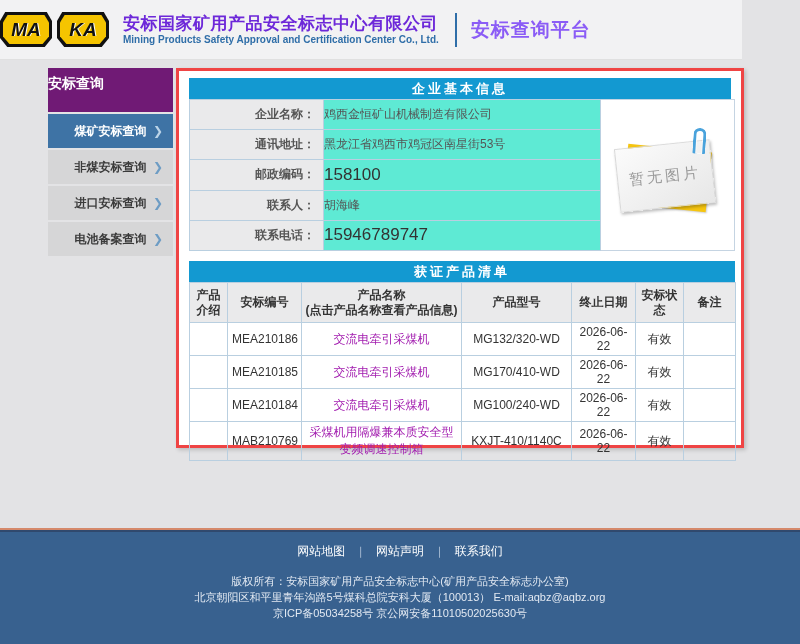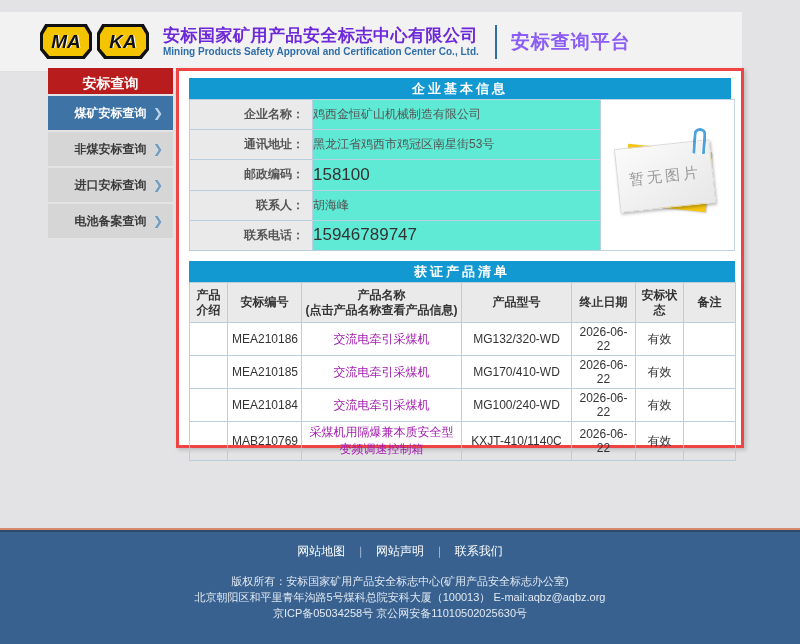--- a/index.html
+++ b/index.html
@@ -8,21 +8,21 @@
     font-family: "Liberation Sans", "DejaVu Sans", sans-serif;
     background: #e3e3e5;
     position: relative;
     overflow: hidden;
     width: 800px; height: 644px;
   }
   
   .top-header {
     position: absolute; top: 0; left: 0; width: 742px; height: 60px;
     background: #f2f2f3; border-bottom: 1px solid #e0e0e0;
-    display: flex; align-items: center; padding-left: 40px; margin-top: 12px;
+    display: flex; align-items: center; 
   }
   .logo { display: flex; gap: 5px; margin-right: 14px; cursor: pointer; }
   .badge-outer {
     width: 52px; height: 35px; background: #111;
     clip-path: polygon(10% 0%, 90% 0%, 100% 26%, 100% 74%, 86% 100%, 14% 100%, 0% 74%, 0% 26%);
     display: flex; align-items: center; justify-content: center;
   }
   .badge-inner {
     width: 46px; height: 29px; background: #f5c400;
     clip-path: polygon(10% 0%, 90% 0%, 100% 26%, 100% 74%, 86% 100%, 14% 100%, 0% 74%, 0% 26%);
@@ -32,22 +32,22 @@
   }
   .org-titles { line-height: 1.15; }
   .org-cn { font-size: 17px; font-weight: bold; color: #6d28d9; letter-spacing: 0.5px; }
   .org-en { font-size: 10px; font-weight: bold; color: #2f6ea8; }
   .header-sep { width: 2px; height: 34px; background: #2f6ea8; margin: 0 14px 0 16px; }
   .platform-title { font-size: 19px; font-weight: bold; color: #8b5cf6; letter-spacing: 1px; }
 
   
   .sidebar { position: absolute; left: 48px; top: 68px; width: 125px; }
   .sidebar-header {
-    height: 26px; line-height: 31px; background: #b91c1c; color: #fff;
-    font-size: 14px; font-weight: bold; text-align: center;
+    height: 44px; line-height: 31px; background: #701a75; color: #fff;
+    font-size: 14px; font-weight: bold; text-align: left;
   }
   .side-item {
     position: relative; height: 34px; line-height: 34px; margin-top: 2px;
     background: #d6d6d7; color: #3a3a3a; font-size: 12px; font-weight: bold;
     text-align: center; cursor: pointer;
   }
   .side-item .chev {
     position: absolute; right: 10px; top: 0; font-size: 12px; color: #6d9cc4;
     font-weight: bold;
   }
@@ -64,21 +64,21 @@
   .section-bar {
     height: 21px; line-height: 21px; background: #1399d1; color: #fff;
     font-size: 13px; font-weight: bold; text-align: center; letter-spacing: 3px;
   }
   .company-body { display: flex; width: 546px; }
   table.info-table { border-collapse: collapse; width: 412px; table-layout: fixed; }
   table.info-table td {
     border: 1px solid #b9cfe0; height: 27px; font-size: 12px; color: #555;
   }
   td.info-label {
-    width: 123px; background: #eaeaeb; text-align: right; padding-right: 8px;
+    width: 134px; background: #eaeaeb; text-align: right; padding-right: 8px;
     font-weight: bold; color: #333;
   }
   td.info-value { background: #5eead4; }
   td.info-value.big { font-size: 17px; color: #333; }
 
   .noimg-box {
     width: 134px; height: 152px; border: 1px solid #c5d4e2; border-left: none;
     position: relative; background: #fff; overflow: hidden;
   }
   .card-yellow {

